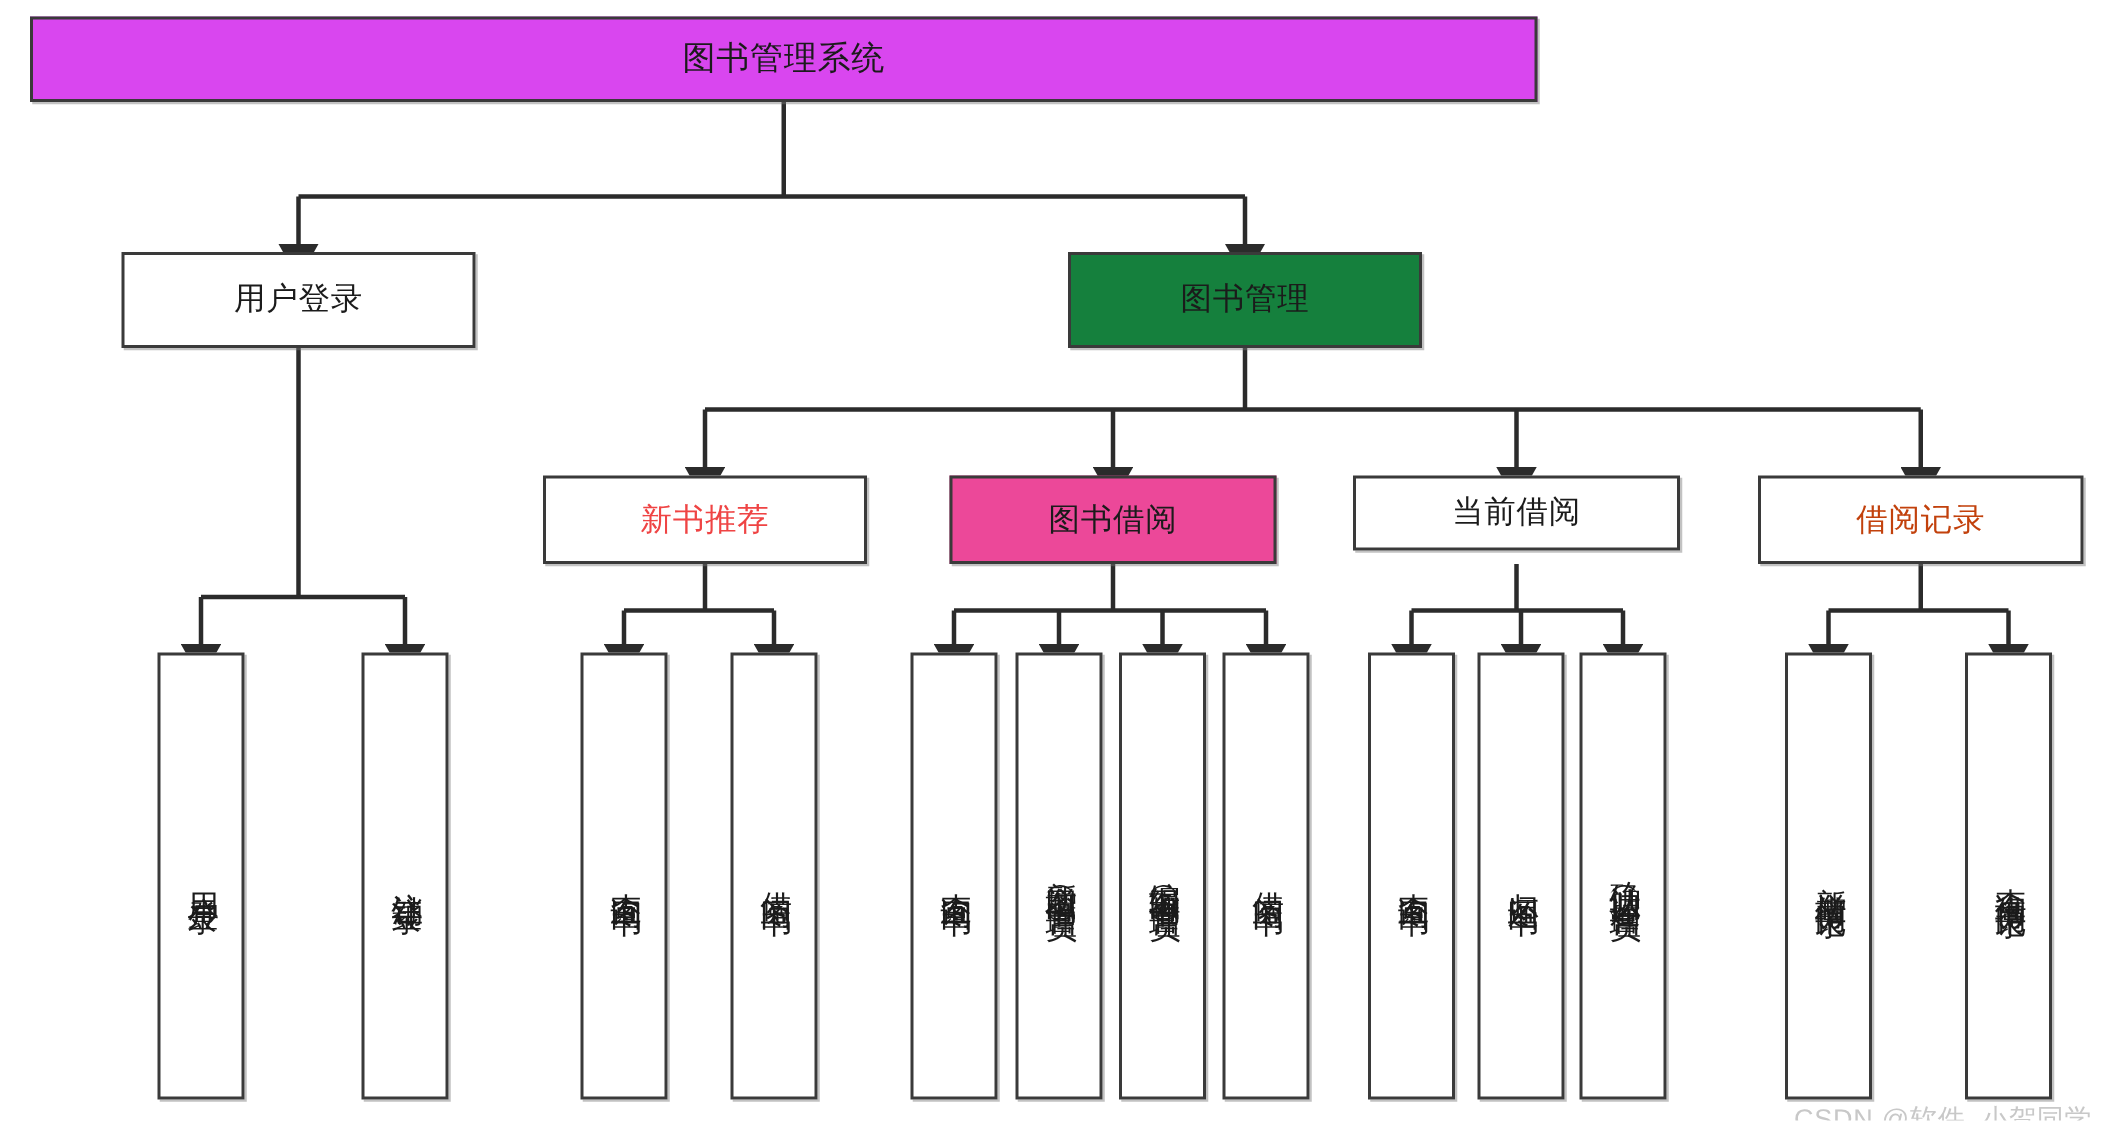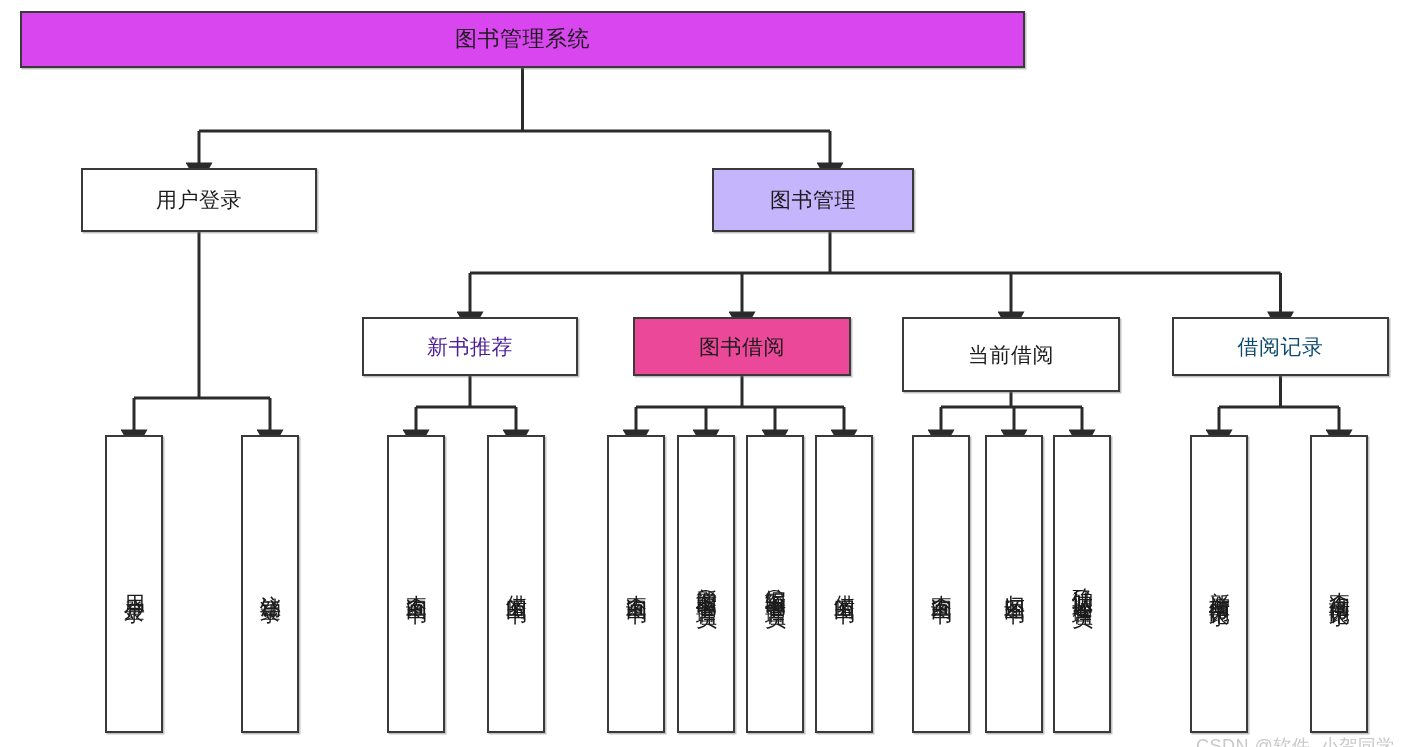--- a/index.html
+++ b/index.html
@@ -89,34 +89,34 @@
       </g>
   </svg>
 
   <div id="node-layer">
       <div class="node root" style="left: 20px; top: 11px; width: 1005px; height: 57px; border-color: rgb(58, 58, 58); background: #d946ef;">
         <span class="label" style="color: rgb(27, 27, 27);">图书管理系统</span>
       </div>
       <div class="node" style="left: 81px; top: 168px; width: 236px; height: 64px; border-color: rgb(58, 58, 58); background: rgb(255, 255, 255);">
         <span class="label" style="color: rgb(27, 27, 27);">用户登录</span>
       </div>
-      <div class="node" style="left: 712px; top: 168px; width: 202px; height: 64px; border-color: rgb(58, 58, 58); background: #c4b5fd;">
+      <div class="node" style="left: 712px; top: 168px; width: 236px; height: 64px; border-color: rgb(58, 58, 58); background: #15803d;">
         <span class="label" style="color: rgb(27, 27, 27);">图书管理</span>
       </div>
       <div class="node" style="left: 362px; top: 317px; width: 216px; height: 59px; border-color: rgb(58, 58, 58); background: rgb(255, 255, 255);">
-        <span class="label" style="color: #4c1d95;">新书推荐</span>
+        <span class="label" style="color: #ef4444;">新书推荐</span>
       </div>
       <div class="node" style="left: 633px; top: 317px; width: 218px; height: 59px; border-color: rgb(58, 58, 58); background: #ec4899;">
         <span class="label" style="color: rgb(27, 27, 27);">图书借阅</span>
       </div>
-      <div class="node" style="left: 902px; top: 317px; width: 218px; height: 75px; border-color: rgb(58, 58, 58); background: rgb(255, 255, 255);">
+      <div class="node" style="left: 902px; top: 317px; width: 218px; height: 50px; border-color: rgb(58, 58, 58); background: rgb(255, 255, 255);">
         <span class="label" style="color: rgb(27, 27, 27);">当前借阅</span>
       </div>
       <div class="node" style="left: 1172px; top: 317px; width: 217px; height: 59px; border-color: rgb(58, 58, 58); background: rgb(255, 255, 255);">
-        <span class="label" style="color: #0c4a6e;">借阅记录</span>
+        <span class="label" style="color: #c2410c;">借阅记录</span>
       </div>
       <div class="node vertical" style="left: 105px; top: 435px; width: 58px; height: 298px; border-color: rgb(58, 58, 58); background: rgb(255, 255, 255);">
         <span class="label" style="color: rgb(27, 27, 27);">用户登录</span>
       </div>
       <div class="node vertical" style="left: 241px; top: 435px; width: 58px; height: 298px; border-color: rgb(58, 58, 58); background: rgb(255, 255, 255);">
         <span class="label" style="color: rgb(27, 27, 27);">注销登录</span>
       </div>
       <div class="node vertical" style="left: 387px; top: 435px; width: 58px; height: 298px; border-color: rgb(58, 58, 58); background: rgb(255, 255, 255);">
         <span class="label" style="color: rgb(27, 27, 27);">查询图书</span>
       </div>

